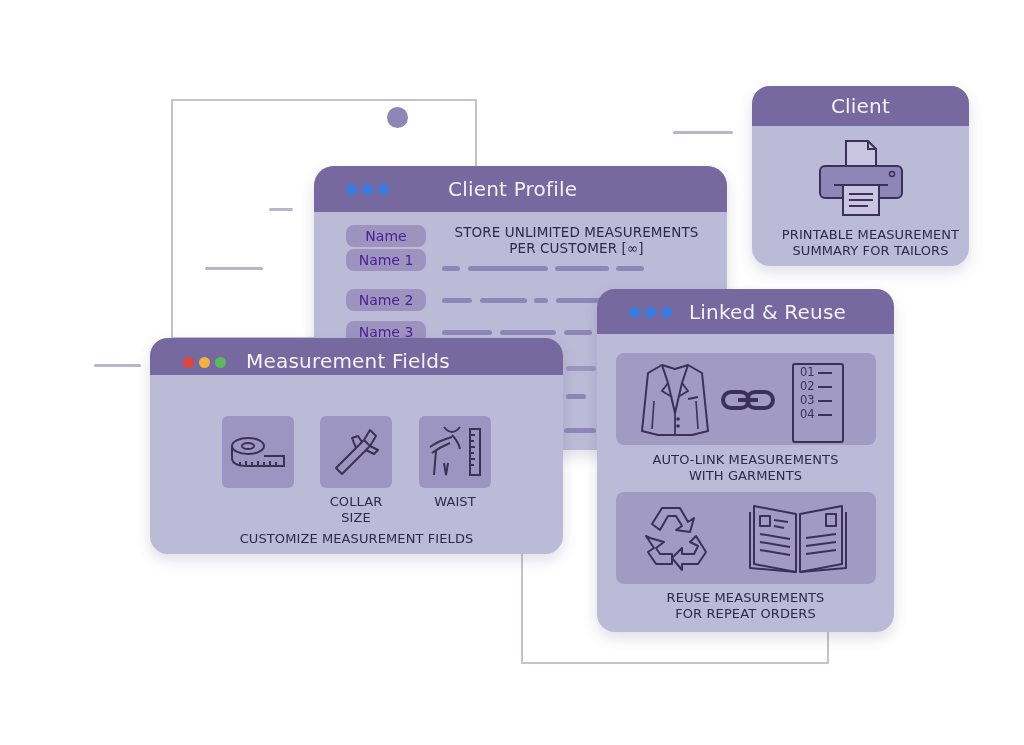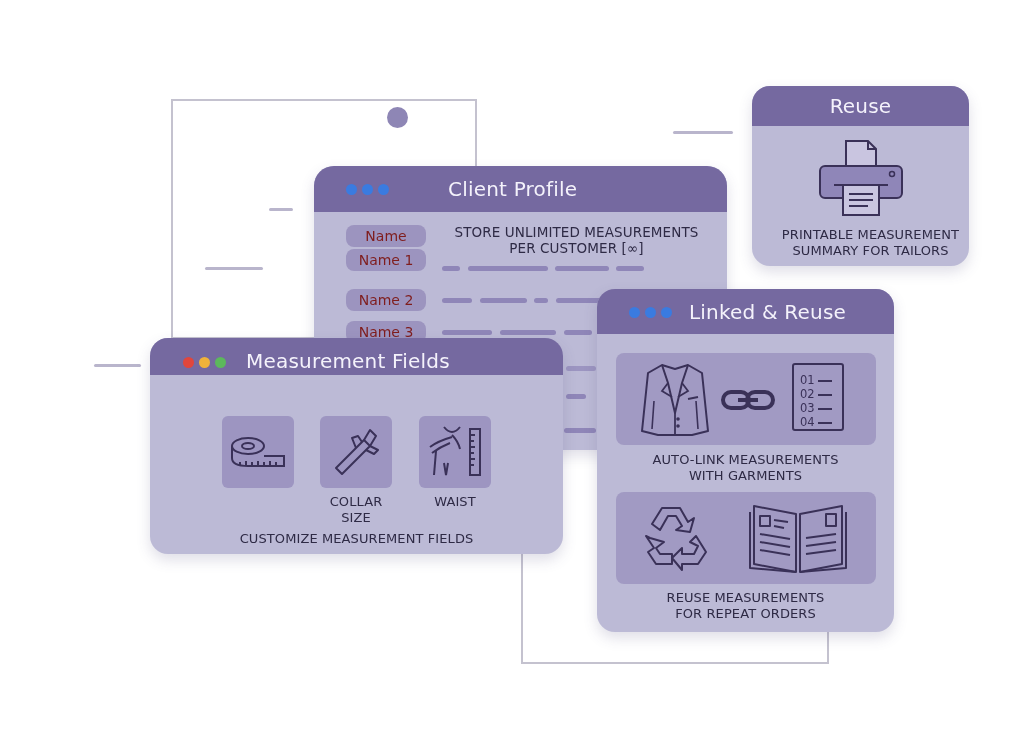--- a/index.html
+++ b/index.html
@@ -38,21 +38,21 @@
     color: #2e2a45;
     line-height: 16px;
     letter-spacing: 0.1px;
   }
 
   .pill {
     position: absolute;
     width: 80px; height: 22px;
     border-radius: 8px;
     background: #9c94bf;
-    color: #7f1d1d;
+    color: #4c1d95;
     font-size: 14px;
     display: flex; align-items: center; justify-content: center;
   }
   .dash { position: absolute; height: 5px; border-radius: 3px; background: #8f86b8; }
 
   .icon-tile {
     position: absolute;
     width: 72px; height: 72px;
     background: #9d95c1;
     border-radius: 6px;
@@ -109,21 +109,21 @@
   <div class="dash" style="left:186px; top:164px; width:56px;"></div>
   <div class="dash" style="left:250px; top:164px; width:28px;"></div>
 
   <div class="dash" style="left:252px; top:200px; width:30px; opacity:0.7;"></div>
   <div class="dash" style="left:252px; top:228px; width:20px;"></div>
   <div class="dash" style="left:250px; top:262px; width:32px;"></div>
 </div>
 
 <div class="panel" style="left:752px; top:86px; width:217px; height:180px;">
   <div class="panel-header" style="height:40px; justify-content:center;">
-    <span class="panel-title">Reuse</span>
+    <span class="panel-title">Client</span>
   </div>
   <div style="position:absolute; left:64px; top:52px; width:90px; height:80px;">
     <svg width="90" height="80" viewBox="0 0 90 80">
       <path d="M30 3 H52 L60 11 V30 H30 Z" fill="#c9c5e0" stroke="#3a3158" stroke-width="2"></path>
       <path d="M52 3 V11 H60" fill="none" stroke="#3a3158" stroke-width="2"></path>
       <rect x="4" y="28" width="82" height="32" rx="5" fill="#8f86b8" stroke="#3a3158" stroke-width="2"></rect>
       <circle cx="76" cy="36" r="2.5" fill="none" stroke="#3a3158" stroke-width="1.5"></circle>
       <line x1="18" y1="47" x2="72" y2="47" stroke="#3a3158" stroke-width="2"></line>
       <rect x="27" y="47" width="36" height="30" fill="#c9c5e0" stroke="#3a3158" stroke-width="2"></rect>
       <line x1="33" y1="56" x2="57" y2="56" stroke="#3a3158" stroke-width="1.8"></line>
@@ -161,21 +161,21 @@
         <path d="M14 40 L12 68 M56 40 L58 68" stroke="#3a3158" stroke-width="1.6" fill="none"></path>
       </svg>
     </div>
     <div style="position:absolute; left:104px; top:35px;">
       <svg width="56" height="24" viewBox="0 0 56 24">
         <rect x="3" y="4" width="26" height="16" rx="8" fill="none" stroke="#3a3158" stroke-width="4"></rect>
         <rect x="27" y="4" width="26" height="16" rx="8" fill="none" stroke="#3a3158" stroke-width="4"></rect>
         <line x1="18" y1="12" x2="38" y2="12" stroke="#3a3158" stroke-width="4"></line>
       </svg>
     </div>
-    <div style="position:absolute; left:176px; top:10px; width:52px; height:68px; border:2px solid #3a3158; border-radius:3px; padding:8px 0 0 6px;">
+    <div style="position:absolute; left:176px; top:10px; width:52px; height:80px; border:2px solid #3a3158; border-radius:3px; padding:0 0 0 6px;">
       <div style="font-size:11.5px; line-height:14px; color:#3a3158;">
         <div><span>01</span> <span style="display:inline-block; width:14px; height:2px; background:#3a3158; vertical-align:middle;"></span></div>
         <div><span>02</span> <span style="display:inline-block; width:14px; height:2px; background:#3a3158; vertical-align:middle;"></span></div>
         <div><span>03</span> <span style="display:inline-block; width:14px; height:2px; background:#3a3158; vertical-align:middle;"></span></div>
         <div><span>04</span> <span style="display:inline-block; width:14px; height:2px; background:#3a3158; vertical-align:middle;"></span></div>
       </div>
     </div>
   </div>
   <div class="caption" style="position:absolute; left:0; top:163px; width:297px;">
     <div>AUTO-LINK MEASUREMENTS</div>

